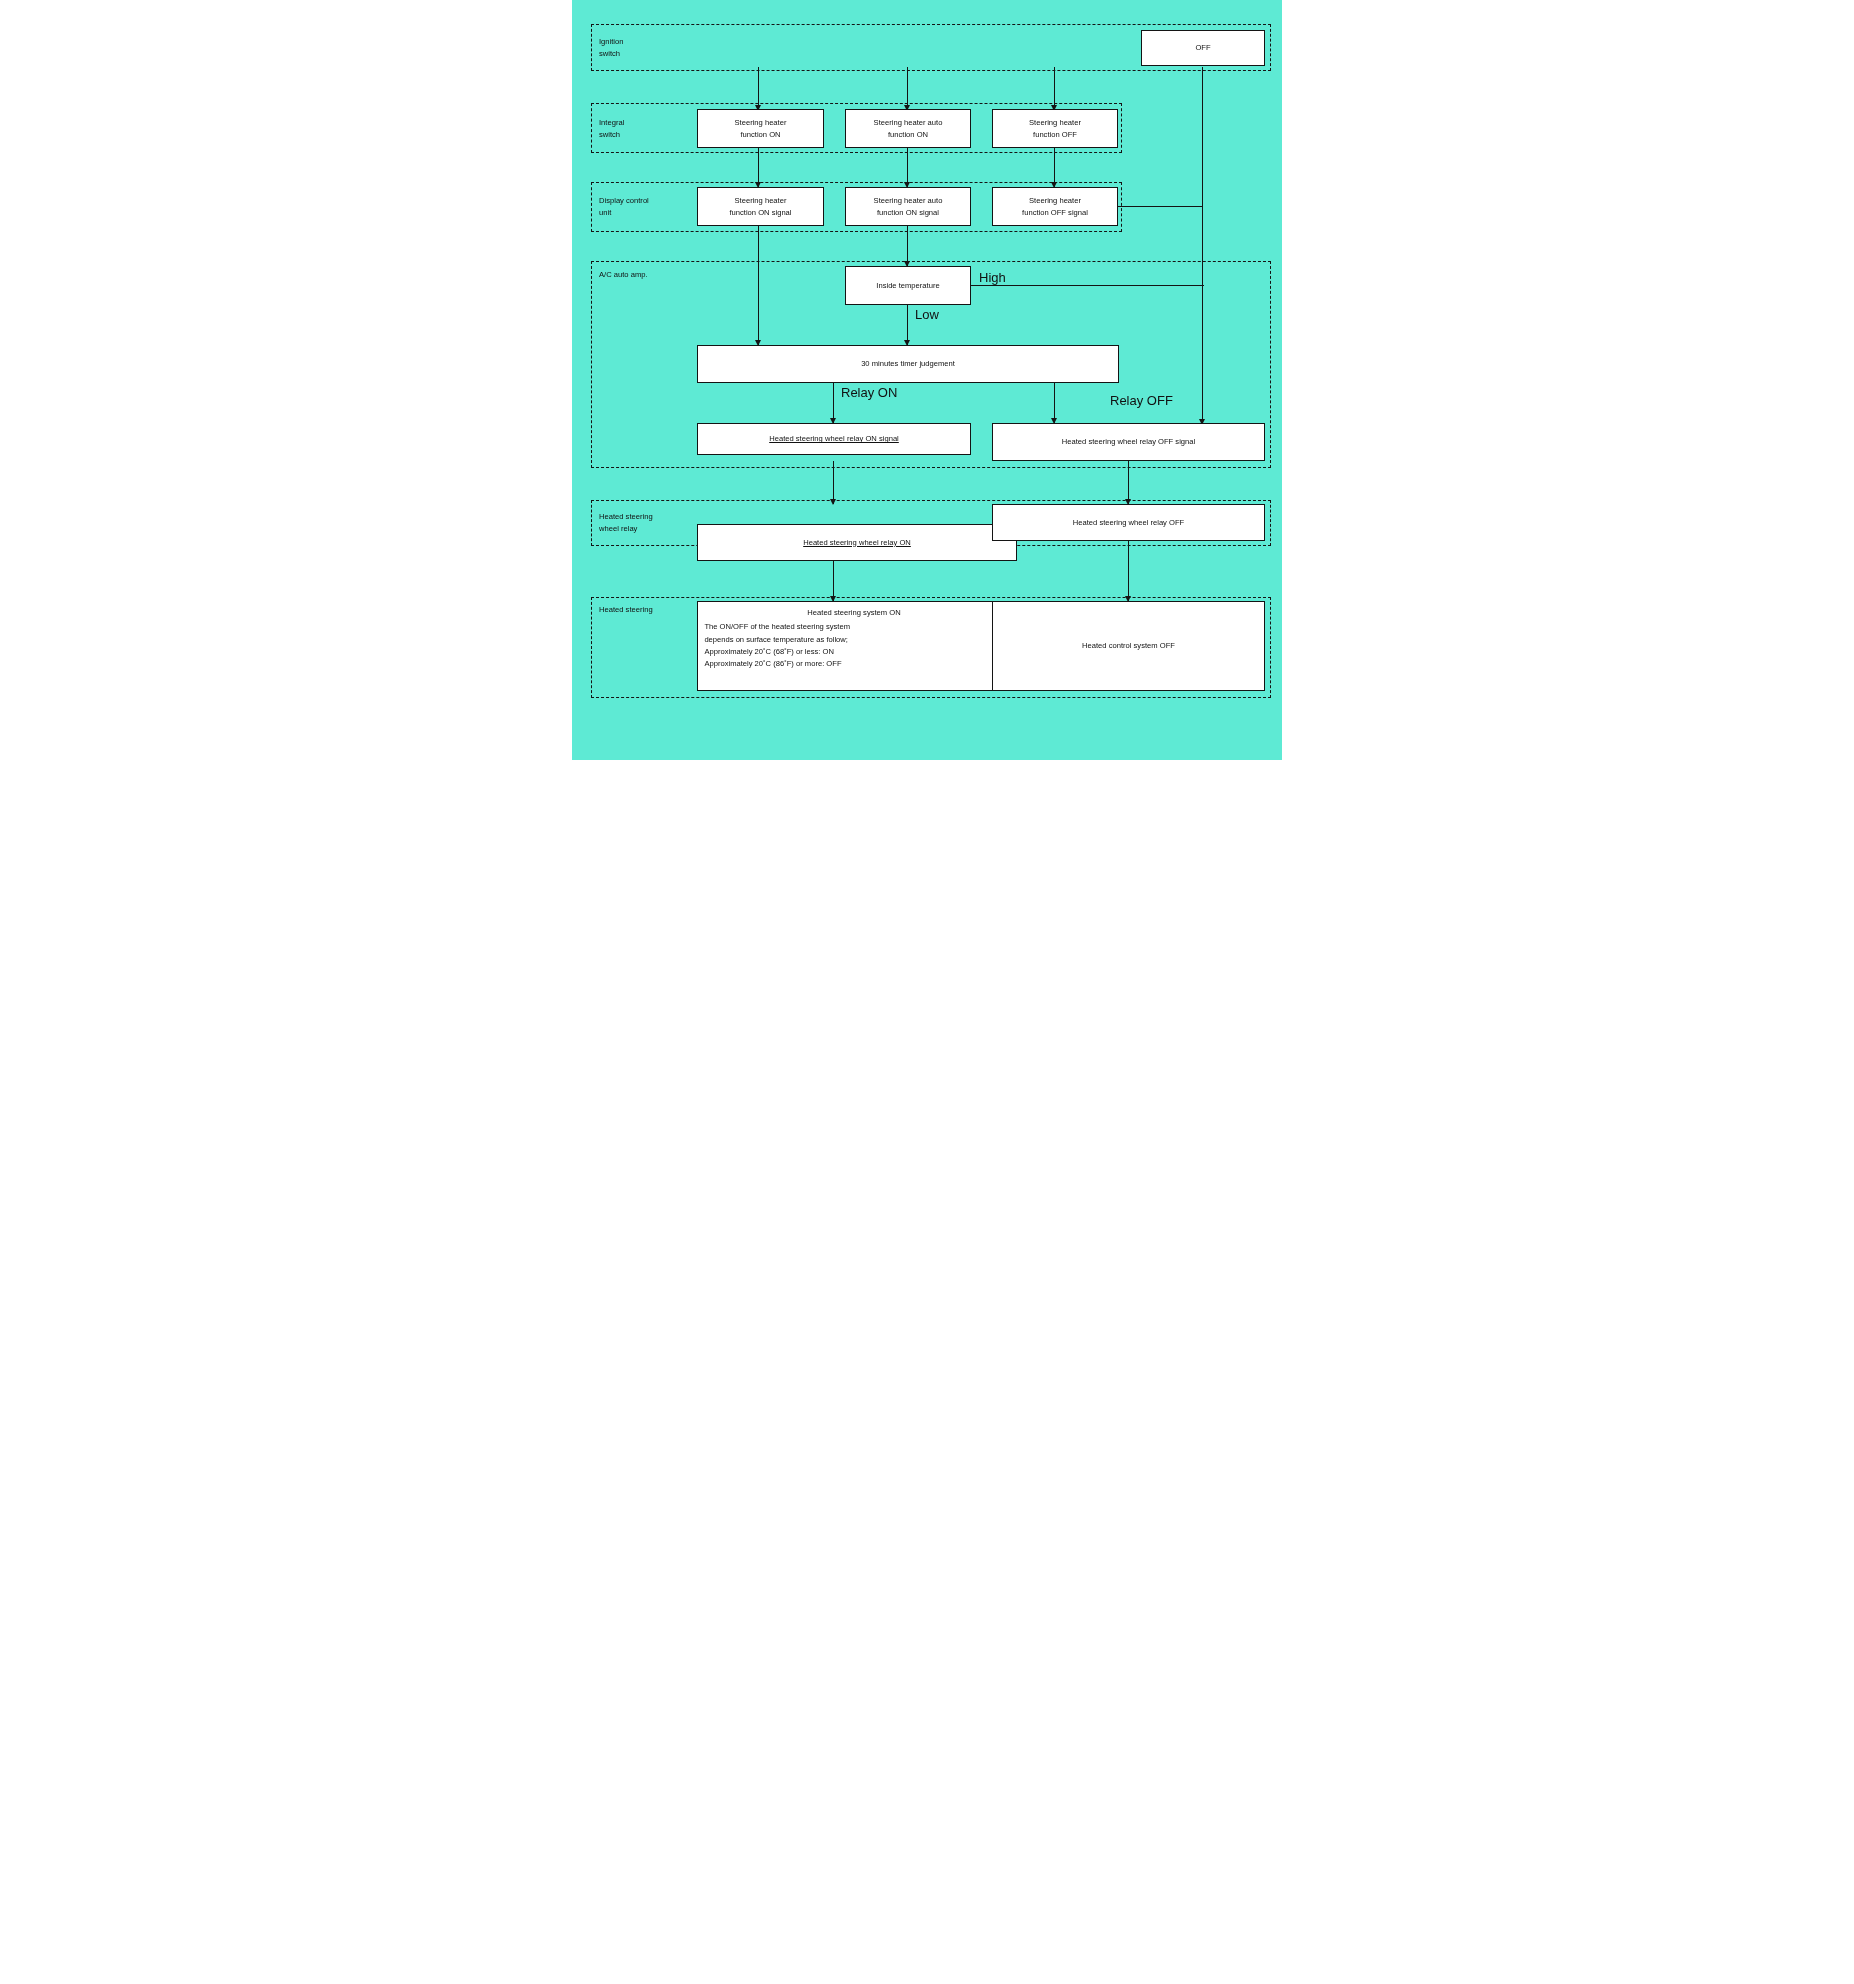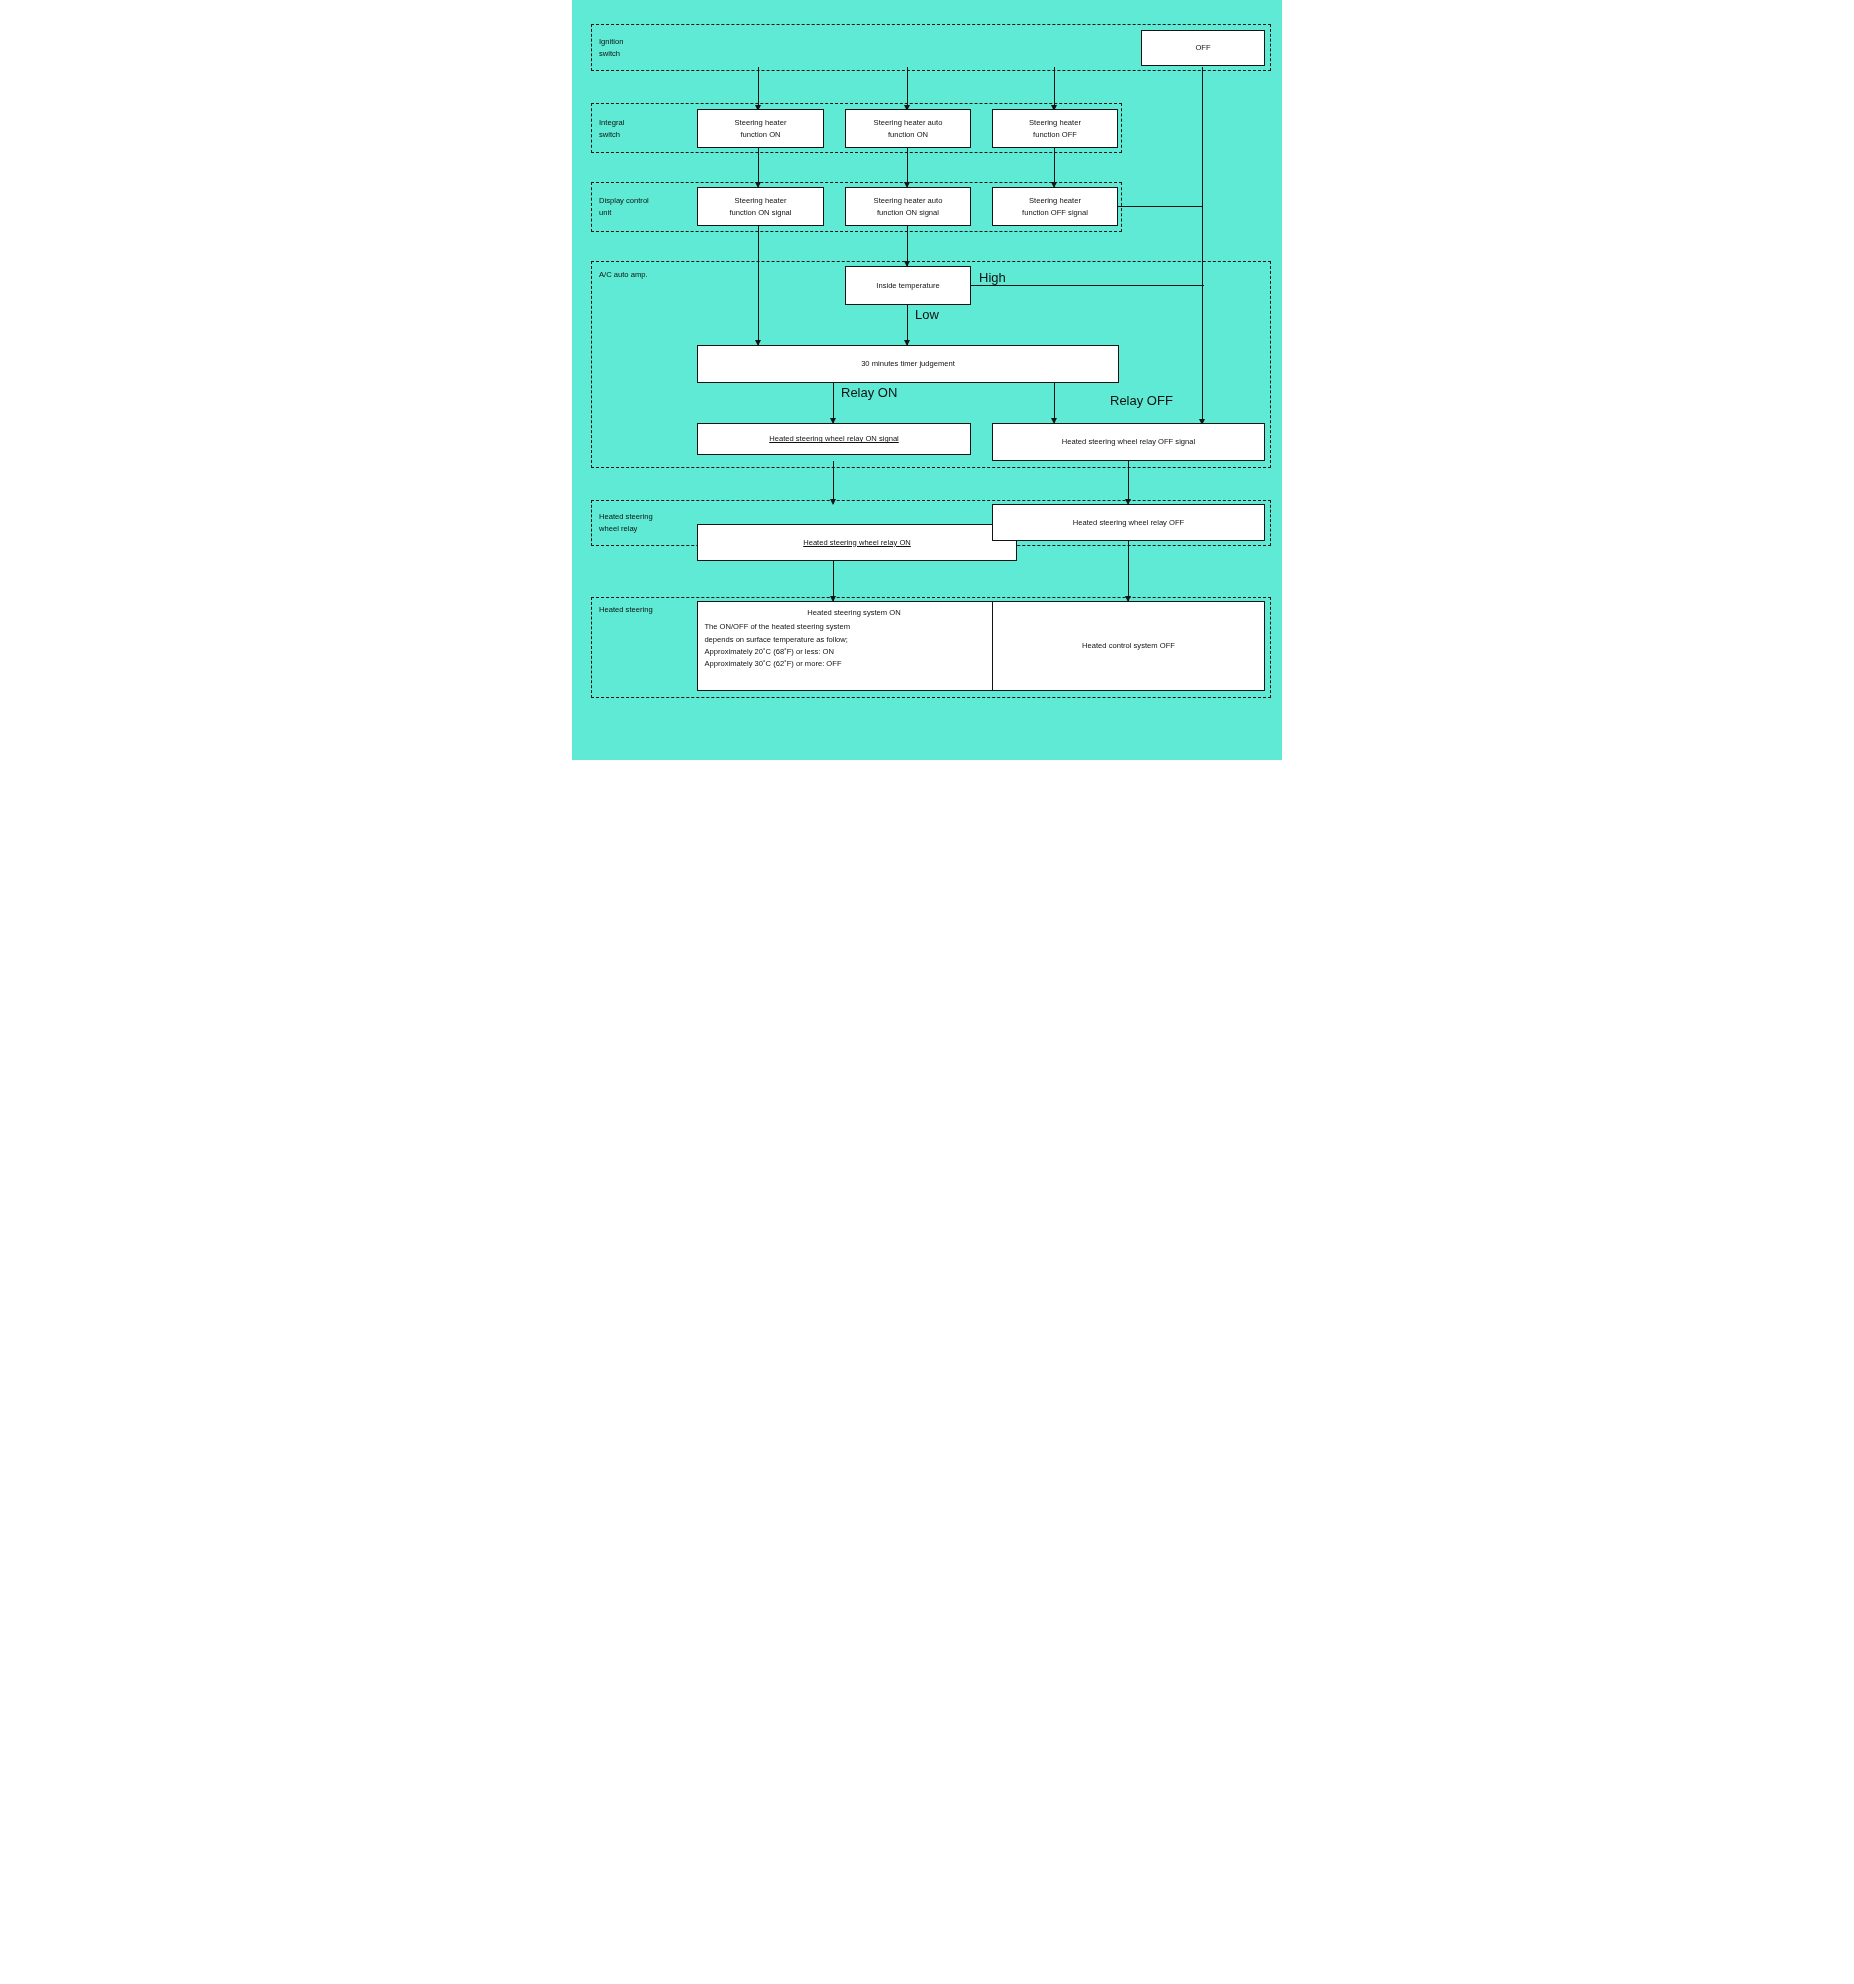--- a/index.html
+++ b/index.html
@@ -170,18 +170,18 @@
   <div class="node" style="left:420px;  top:423px;  width:273px; height:38px;">Heated steering wheel relay OFF signal</div>
 
   <div class="node" style="left:125px;  top:524px; width:320px; height:37px;text-decoration:underline;">Heated steering wheel relay ON</div>
   <div class="node" style="left:420px;  top:504px; width:273px; height:37px;">Heated steering wheel relay OFF</div>
 
   <div class="node note" style="left:125px; top:601px; width:314px; height:90px;">
     <div class="note-title">Heated steering system ON</div>
     <div class="note-body">The ON/OFF of the heated steering system
 depends on surface temperature as follow;
 Approximately 20˚C (68˚F) or less: ON
-Approximately 30˚C (62˚F) or more: OFF</div>
+Approximately 20˚C (86˚F) or more: OFF</div>
   </div>
   <div class="node" style="left:420px; top:601px; width:273px; height:90px;">Heated control system OFF</div>
 
 </div>
 
 
 </body></html>

